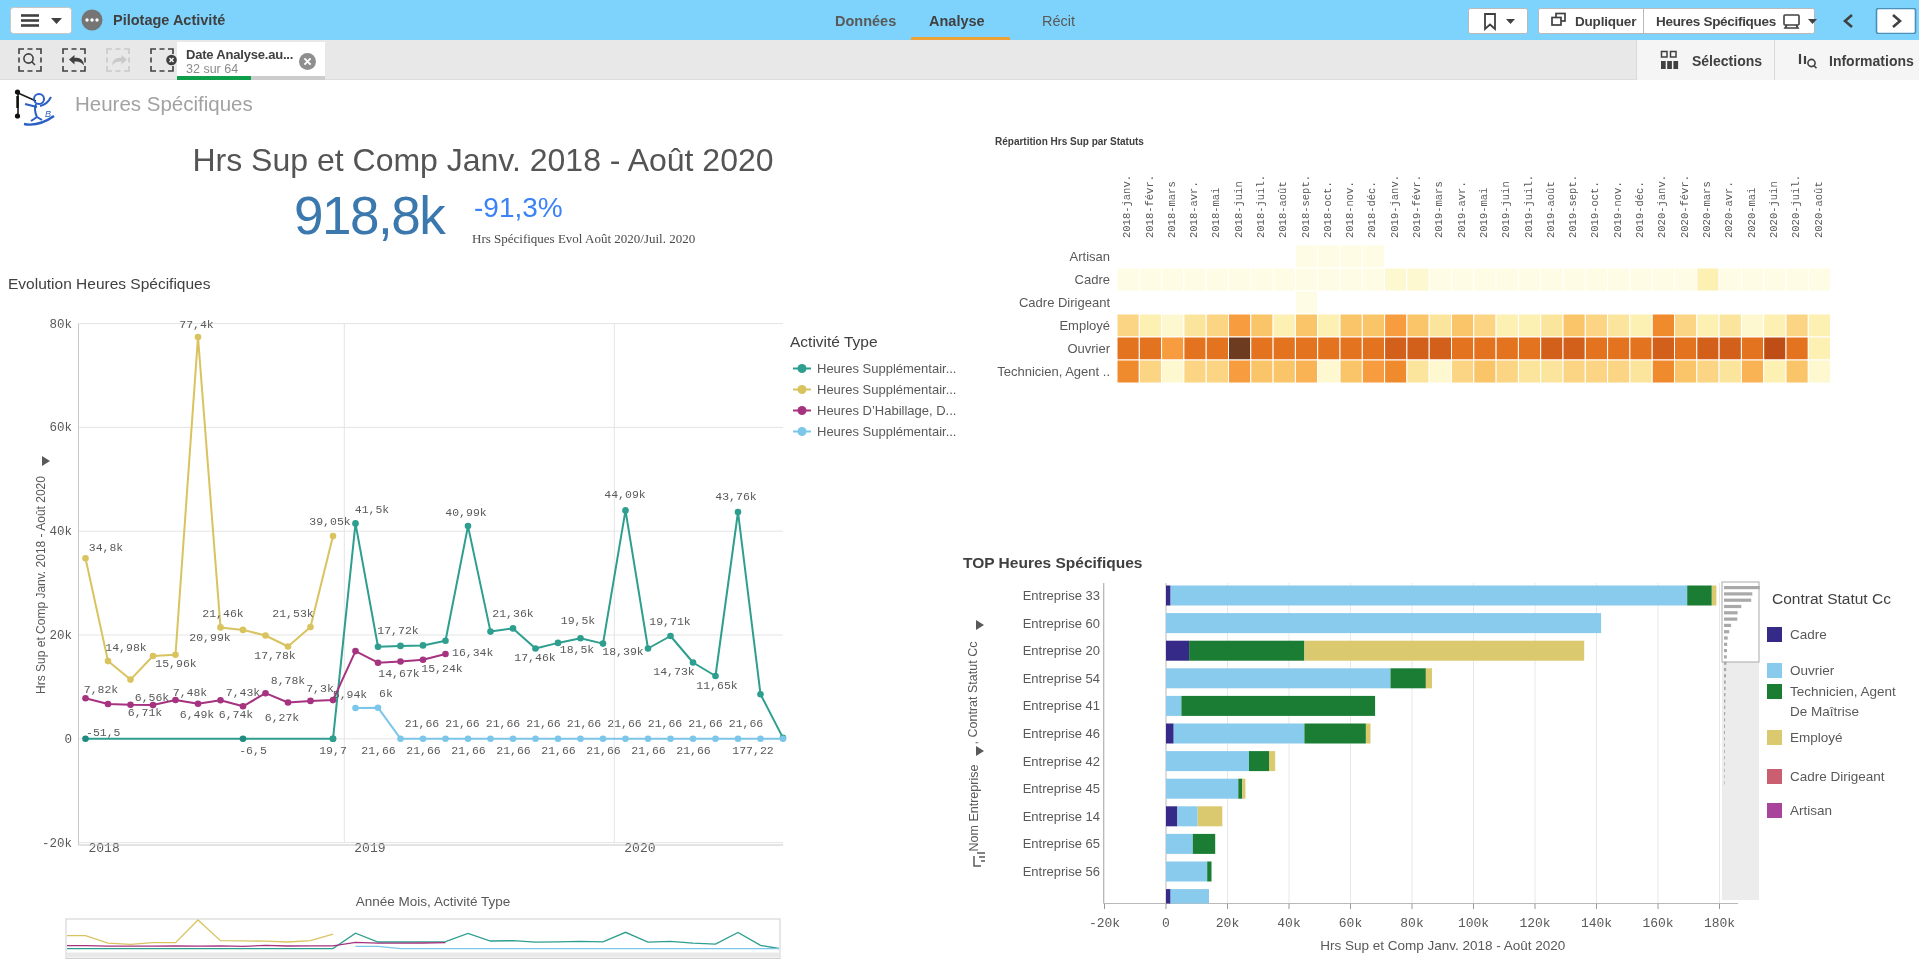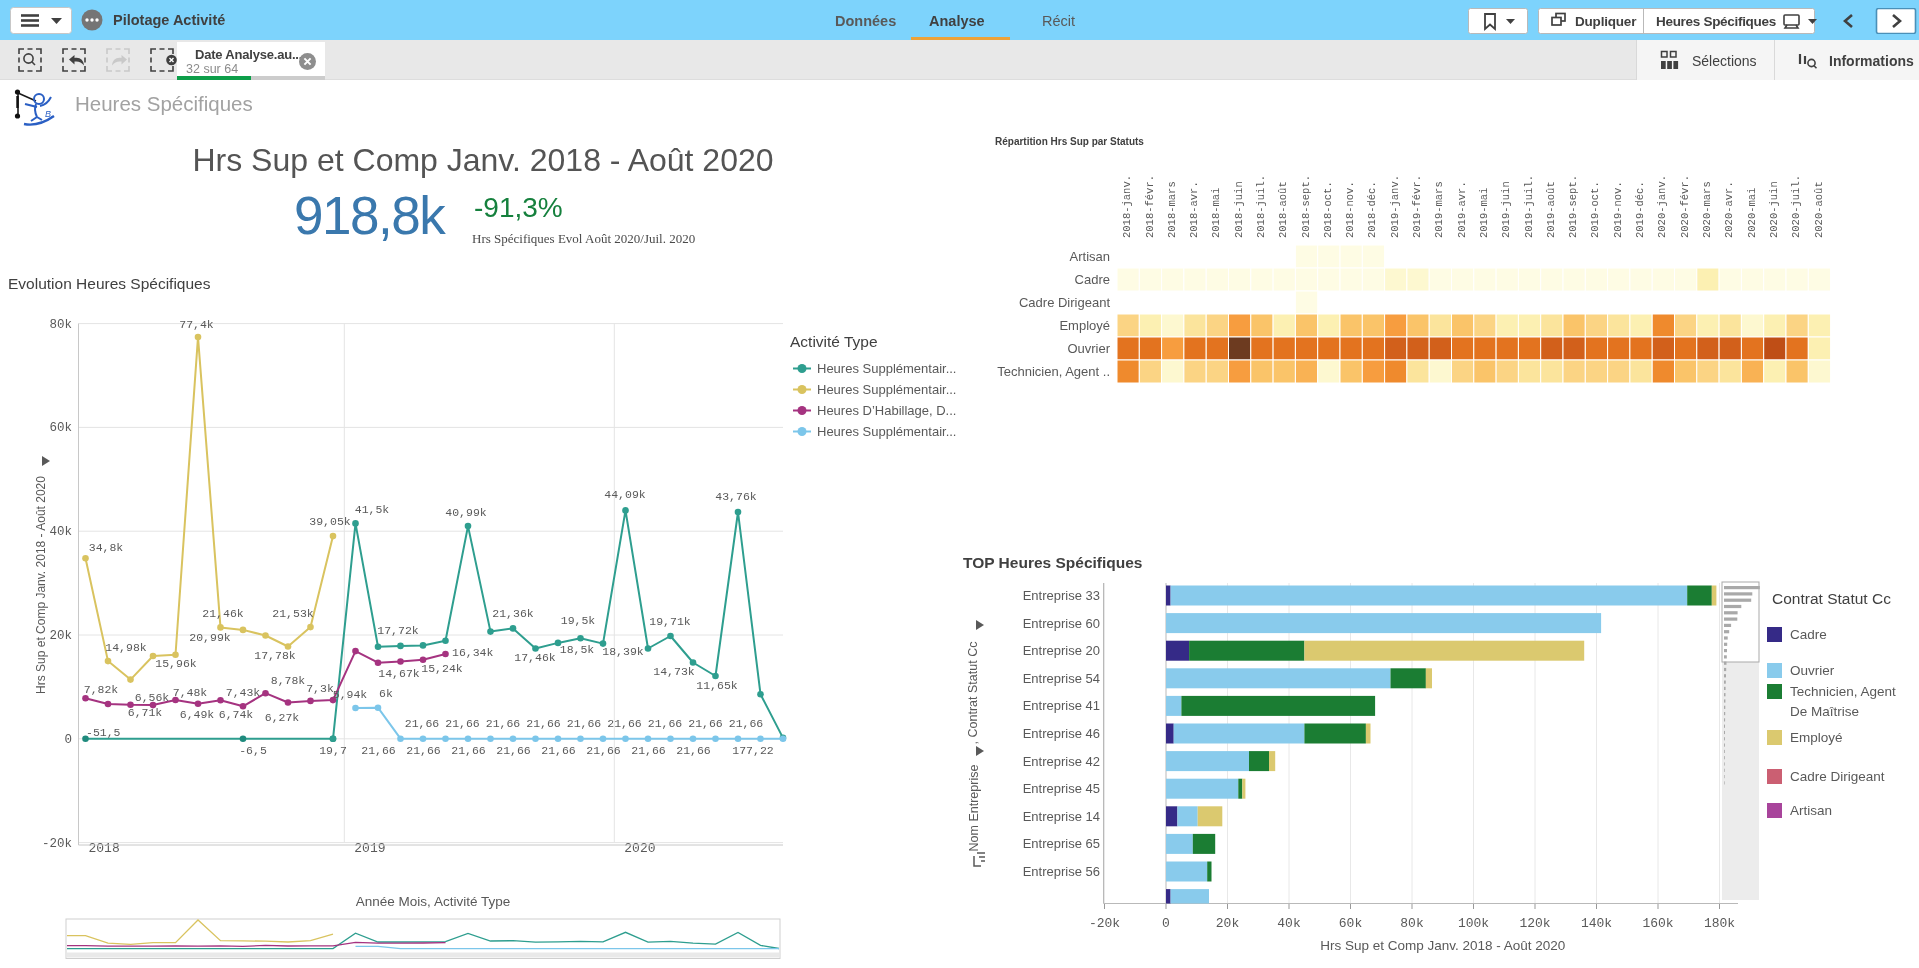--- a/index.html
+++ b/index.html
@@ -58,21 +58,21 @@
     <g fill="none" stroke="#404040" stroke-width="1.5">
         <rect x="2.5" y="1.5" width="5.5" height="5.5"></rect>
         <rect x="11.5" y="1.5" width="5.5" height="5.5"></rect>
       </g>
     <g fill="#404040">
         <rect x="2" y="11" width="4.7" height="8"></rect>
         <rect x="8.2" y="11" width="4.7" height="8"></rect>
         <rect x="14.4" y="11" width="4.7" height="8"></rect>
       </g>
   </svg>
-  <div style="position:absolute;left:1692px;top:13px;font-size:14px;font-weight:normal;color:#404040">Sélections</div>
+  <div style="position:absolute;left:1692px;top:13px;font-size:14px;font-weight:bold;color:#404040">Sélections</div>
   <svg style="position:absolute;left:1797px;top:10px" width="22" height="20" viewBox="0 0 22 20">
     <g stroke="#404040" stroke-width="2.2">
         <line x1="3" y1="4" x2="3" y2="14"></line>
         <line x1="8" y1="6" x2="8" y2="14"></line>
       </g>
     <circle cx="14.5" cy="13" r="3.6" fill="none" stroke="#404040" stroke-width="1.6"></circle>
     <line x1="17" y1="15.7" x2="19.5" y2="18.2" stroke="#404040" stroke-width="1.6"></line>
   </svg>
   <div style="position:absolute;left:1829px;top:13px;font-size:14px;font-weight:bold;color:#404040">Informations</div>
   <svg style="position:absolute;left:8px;top:6px" width="175" height="28" viewBox="0 0 175 28">
@@ -105,21 +105,21 @@
         <path d="M143 8 V3 H148"></path>
         <path d="M160 3 H165 V8"></path>
         <path d="M165 20 V25 H160"></path>
         <path d="M148 25 H143 V20"></path>
         <path d="M151.5 3 h5 M151.5 25 h5 M143 11.5 v5 M165 11.5 v5"></path>
       </g>
 <circle cx="163.5" cy="14" r="5.3" fill="#404040"></circle>
       <path d="M161.5 12 l4 4 M165.5 12 l-4 4" stroke="#fff" stroke-width="1.4"></path>
   </svg>
   <div style="position:absolute;left:177px;top:2px;width:148px;height:38px;background:#fff">
-    <div style="position:absolute;left:18px;top:5px;font-size:13px;font-weight:bold;color:#404040;letter-spacing:-0.2px">Date Analyse.au...</div>
+    <div style="position:absolute;left:9px;top:5px;font-size:13px;font-weight:bold;color:#404040;letter-spacing:-0.2px">Date Analyse.au...</div>
     <div style="position:absolute;left:9px;top:20px;font-size:12.5px;color:#8c8c8c">32 sur 64</div>
     <svg style="position:absolute;left:122px;top:11px" width="17" height="17" viewBox="0 0 17 17">
       <circle cx="8.5" cy="8.5" r="8.5" fill="#8e8e8e"></circle>
       <path d="M5.4 5.4 l6.2 6.2 M11.6 5.4 l-6.2 6.2" stroke="#fff" stroke-width="2"></path>
     </svg>
     <div style="position:absolute;left:0;top:34px;width:74px;height:4px;background:#0d9e49"></div>
     <div style="position:absolute;left:74px;top:34px;width:74px;height:4px;background:#cccccc"></div>
   </div>
 </div>
 
@@ -139,21 +139,21 @@
     <path d="M28 20 c5 -1 9 -5 11 -9"></path>
     <path d="M25 31 l-6 4 m6-4 l5 3"></path>
     <path d="M12 38 c10 2 20 -1 30 -8" stroke-width="2.4"></path>
   </g>
   <text x="33" y="31" font-size="9" fill="#2a5fc4" font-family="Liberation Sans, sans-serif" font-style="italic">B,</text>
 </svg>
 <div style="position:absolute;left:75px;top:92px;font-size:20.5px;color:#a2a2a2">Heures Spécifiques</div>
 
 <div style="position:absolute;left:183px;top:141px;width:600px;text-align:center;font-size:32px;color:#545454;font-family:Liberation Sans, sans-serif">Hrs Sup et Comp Janv. 2018 - Août 2020</div>
 <div style="position:absolute;left:294px;top:184px;font-size:53px;letter-spacing:-1.5px;color:#3a78ad;font-family:Liberation Sans, sans-serif">918,8k</div>
-<div style="position:absolute;left:474px;top:191px;font-size:28px;color:#15803d;font-family:Liberation Sans, sans-serif;z-index:5">-91,3%</div>
+<div style="position:absolute;left:474px;top:191px;font-size:28px;color:#3b82f6;font-family:Liberation Sans, sans-serif;z-index:5">-91,3%</div>
 <div style="position:absolute;left:472px;top:231px;font-size:13px;color:#4a4a4a;font-family:Liberation Serif, serif">Hrs Spécifiques Evol Août 2020/Juil. 2020</div>
 <div style="position:absolute;left:8px;top:275px;font-size:15.5px;font-weight:normal;color:#404040">Evolution Heures Spécifiques</div>
 <div style="position:absolute;left:995px;top:136px;font-size:10px;font-weight:bold;color:#404040">Répartition Hrs Sup par Statuts</div>
 <div style="position:absolute;left:963px;top:554px;font-size:15.5px;font-weight:bold;color:#404040">TOP Heures Spécifiques</div>
 
 <svg style="position:absolute;left:0;top:0" width="960" height="968" viewBox="0 0 960 968">
 <line x1="78.5" y1="323.6" x2="783.0" y2="323.6" stroke="#e4e4e4" stroke-width="1"></line>
 <text x="72.0" y="327.6" font-size="12.5" fill="#595959" text-anchor="end" font-family="Liberation Mono, monospace" font-weight="normal">80k</text>
 <line x1="78.5" y1="427.4" x2="783.0" y2="427.4" stroke="#e4e4e4" stroke-width="1"></line>
 <text x="72.0" y="431.4" font-size="12.5" fill="#595959" text-anchor="end" font-family="Liberation Mono, monospace" font-weight="normal">60k</text>

